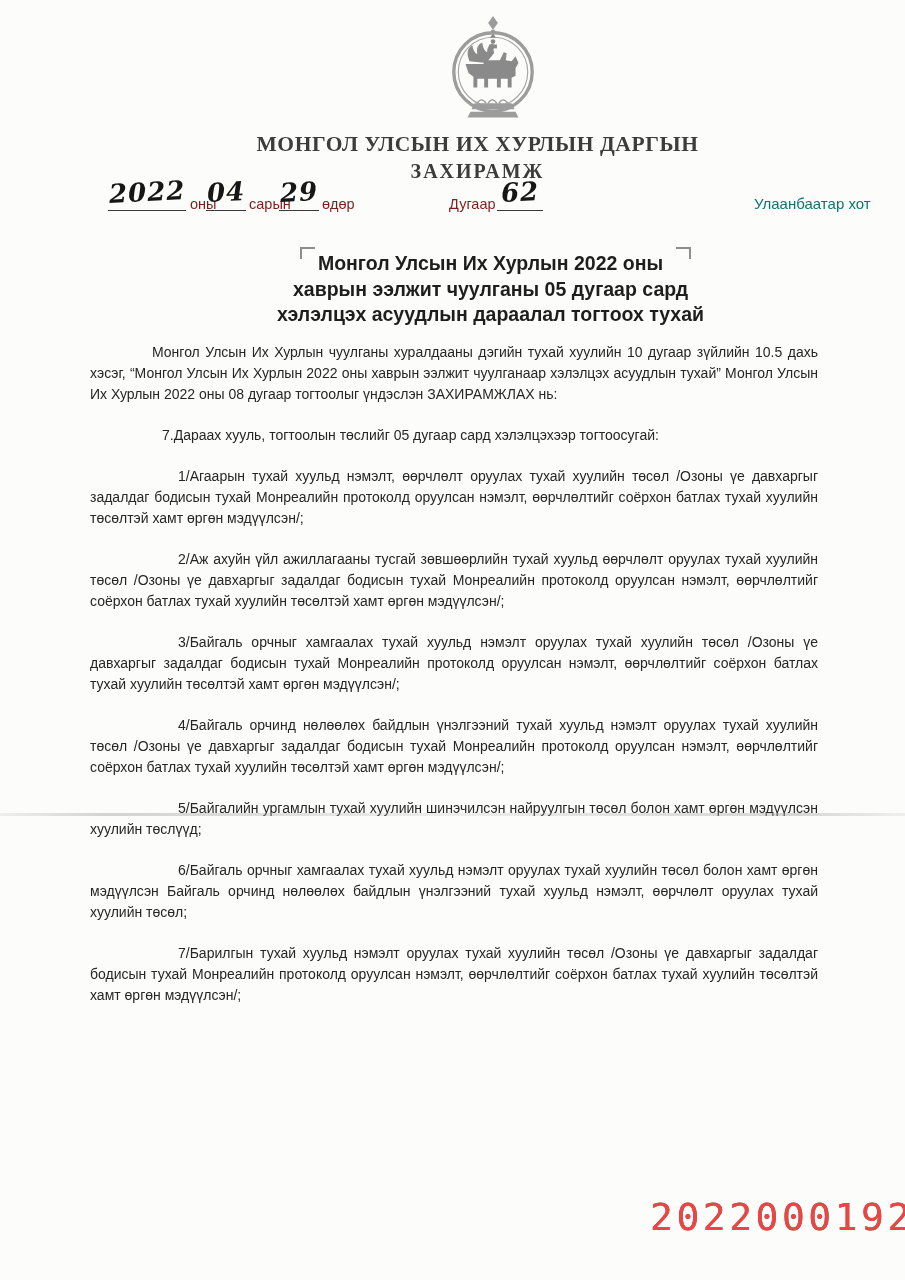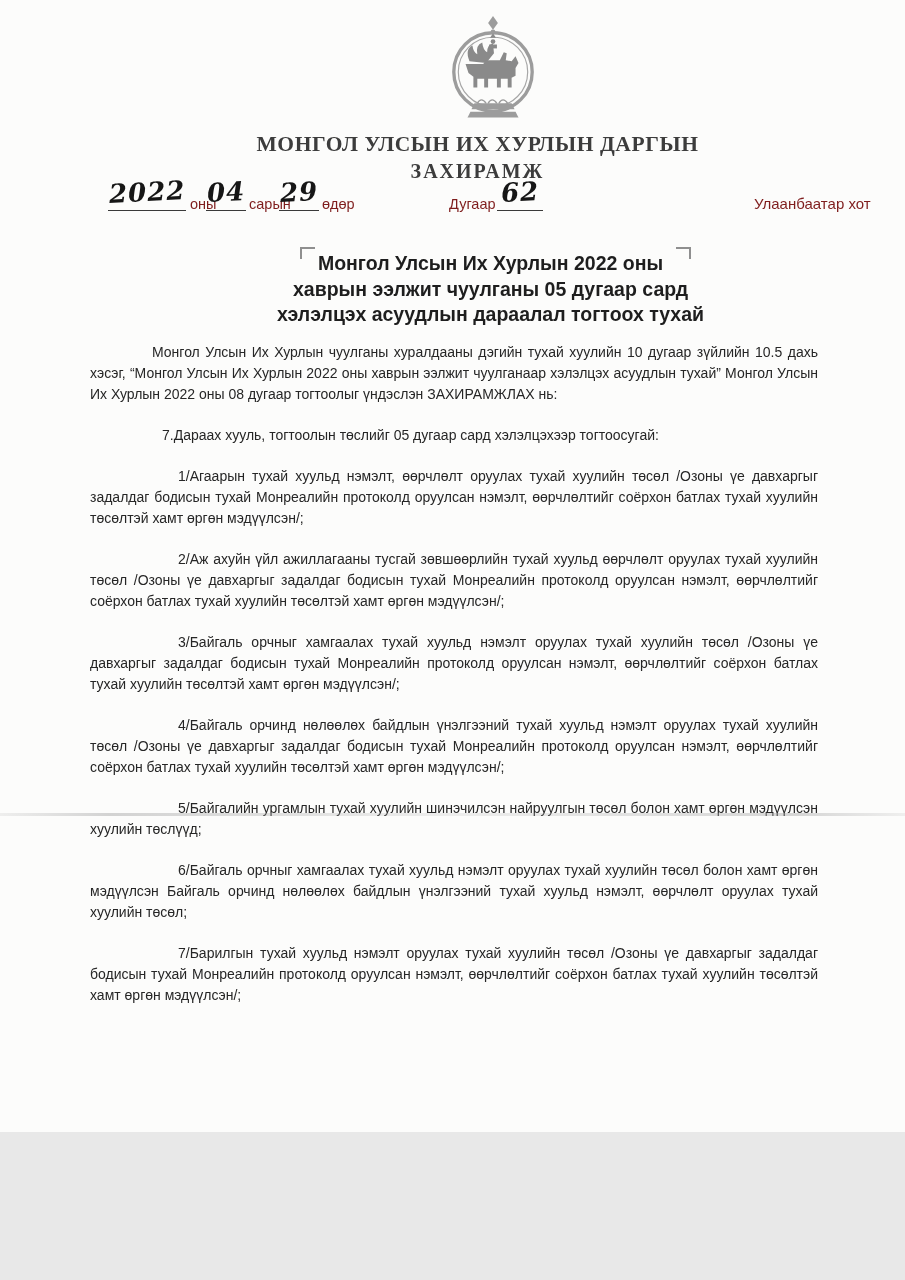--- a/index.html
+++ b/index.html
@@ -1,18 +1,18 @@
 <!DOCTYPE html>
 <html><head>
 <meta charset="utf-8">
 <style>
   html, body { margin: 0; padding: 0; background: #e8e8e8; }
   .page {
     position: relative;
-    width: 905px; height: 1132px;
+    width: 905px; height: 1280px;
     margin: 0 auto;
     background: #fcfcfb;
     overflow: hidden;
     font-family: "Liberation Sans", "DejaVu Sans", sans-serif;
     color: #2b2b2b;
   }
 
   
   .emblem { position: absolute; left: 444px; top: 14px; width: 98px; height: 110px; }
 
@@ -26,21 +26,21 @@
   .org-line1 { font-size: 21.5px; letter-spacing: 0.6px; }
   .org-line2 { font-size: 20px; letter-spacing: 2px; margin-top: 3px; }
 
   
   .date-row { position: absolute; top: 178px; left: 0; width: 100%; height: 44px; }
   .dlabel { position: absolute; top: 18px; font-size: 14.5px; color: #7f1d1d; }
   .lbl-ony   { left: 190px; }
   .lbl-saryn { left: 249px; }
   .lbl-odor  { left: 322px; }
   .lbl-dugaar{ left: 449px; }
-  .city { position: absolute; left: 754px; top: 17px; font-size: 15px; color: #7f1d1d; }
+  .city { position: absolute; left: 754px; top: 17px; font-size: 15px; color: #0f766e; }
   .blank {
     position: absolute; top: 0; height: 32px;
     border-bottom: 1.6px solid #3a3a3a; text-align: center;
   }
   .blank-year  { left: 108px; width: 78px; }
   .blank-month { left: 206px; width: 40px; }
   .blank-day   { left: 279px; width: 40px; }
   .blank-num   { left: 497px; width: 46px; }
   .hand {
     position: relative; top: -1px; display: inline-block;

